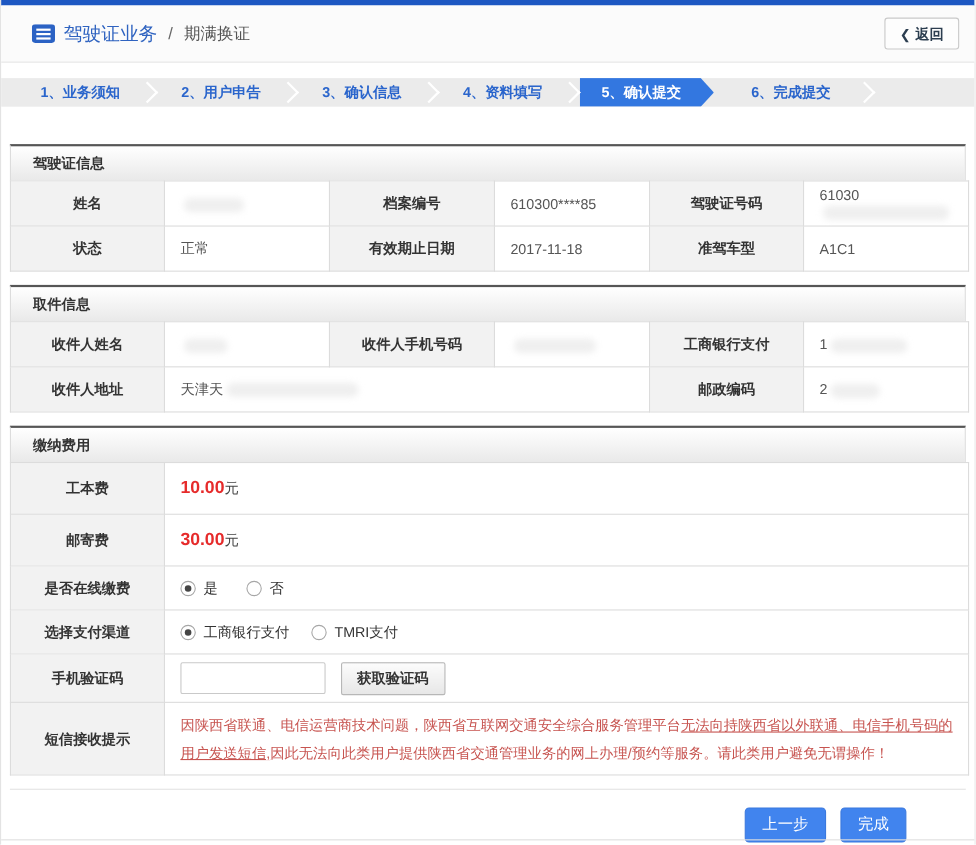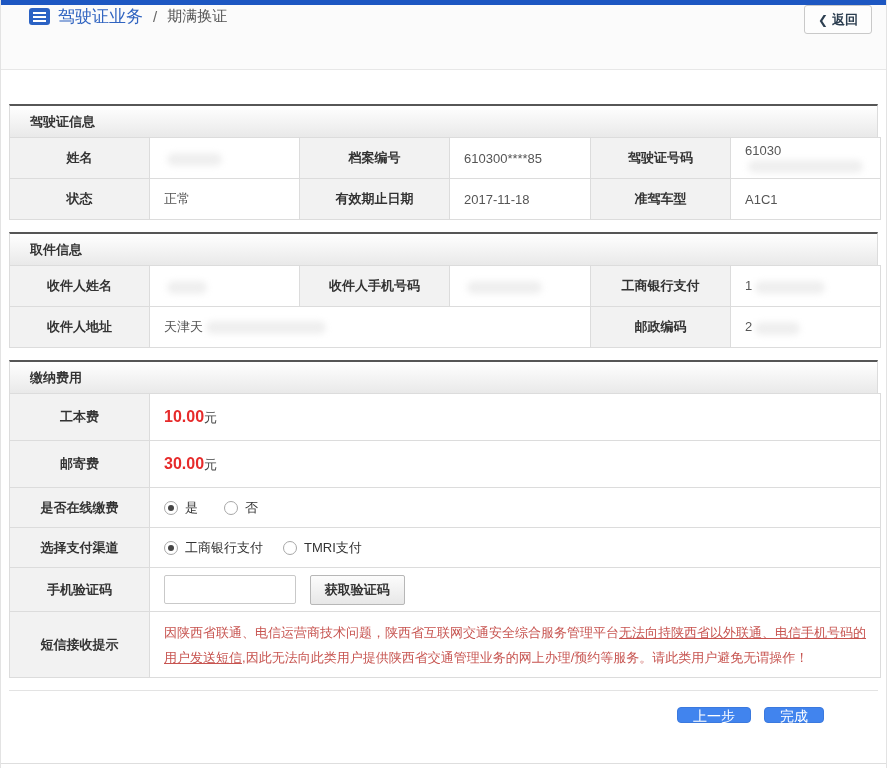--- a/index.html
+++ b/index.html
@@ -3,22 +3,22 @@
 <meta charset="utf-8">
 <style>
   * { margin:0; padding:0; box-sizing:border-box; }
   html,body { background:#fff; }
   body { font-family:"Liberation Sans","DejaVu Sans",sans-serif; font-size:13px; color:#333; }
   .page { position:relative; width:887px; height:768px; margin:0 auto; background:#fff;
           border-left:1px solid #e3e3e3; border-right:1px solid #e3e3e3; overflow:hidden; }
   .topbar { height:5px; background:#1d57c2; }
 
   
-  header { height:65px; background:#fbfbfb; border-bottom:1px solid #e7e7e7;
-           display:flex; align-items:flex-start; justify-content:space-between; padding:0 14px 0 28px; }
+  header { height:52px; background:#fbfbfb; border-bottom:1px solid #e7e7e7;
+           display:flex; align-items:center; justify-content:space-between; padding:0 14px 0 28px; }
   .title-wrap { display:flex; align-items:center; gap:8px; }
   .doc-icon { display:inline-block; width:21px; height:17px; }
   .title-main { color:#2f63c0; font-size:17px; }
   .title-sep { color:#666; font-size:15px; margin:0 2px; }
   .title-sub { color:#555; font-size:15px; }
   .back-btn { display:flex; align-items:center; gap:4px; height:29px; padding:0 13px;
               background:#fdfdfd; border:1px solid #c9c9c9; border-radius:3px; cursor:pointer;
               font-family:inherit; font-size:13px; color:#2c3e50; font-weight:bold; }
   .back-chevron { font-size:12px; color:#2c3e50; }
 
@@ -66,21 +66,21 @@
            margin-right:10px; font-family:inherit; font-size:13px; padding:0 6px; vertical-align:middle; }
   .code-btn { height:30px; padding:0 14px; background:linear-gradient(#fcfcfc,#e7e7e7);
            border:1px solid #b7b7b7; border-radius:2px; font-family:inherit; font-size:13px;
            font-weight:bold; color:#333; cursor:pointer; vertical-align:middle; }
   td.notice-cell { height:66px; line-height:25px; color:#c75450; padding:6px 14px; }
   .notice-underline { text-decoration:underline; }
 
   
   .footer { margin:6px 8px 0 8px; border-top:1px solid #e3e3e3; padding:16px 54px 0 0;
             display:flex; justify-content:flex-end; gap:13px; }
-  .btn-blue { height:16px; padding:0 15px; background:#4184ee; border:1px solid #3b79de;
+  .btn-blue { height:32px; padding:0 15px; background:#4184ee; border:1px solid #3b79de;
             border-radius:4px; color:#fff; font-family:inherit; font-size:14px; cursor:pointer; }
   .page-bottom { position:absolute; left:0; right:0; bottom:4px; border-top:1px solid #dedede; }
 </style>
 </head>
 <body>
 
 <div class="page">
   <div class="topbar"></div>
 
   <header>
@@ -96,20 +96,29 @@
       <span class="title-main">驾驶证业务</span>
       <span class="title-sep">/</span>
       <span class="title-sub">期满换证</span>
     </div>
     <button class="back-btn">
       <span class="back-chevron">❮</span>
       <span>返回</span>
     </button>
   </header>
 
+  <nav class="steps">
+    <div class="step w sep">1、业务须知</div>
+    <div class="step w sep">2、用户申告</div>
+    <div class="step w sep">3、确认信息</div>
+    <div class="step w sep">4、资料填写</div>
+    <div class="step active">5、确认提交</div>
+    <div class="step last sep">6、完成提交</div>
+    <div class="step-filler"></div>
+  </nav>
 
   <main>
 
     <section>
       <div class="sec-header">驾驶证信息</div>
       <table class="info-table">
         <colgroup>
             <col style="width:140px">
             <col style="width:150px">
             <col style="width:150px">

